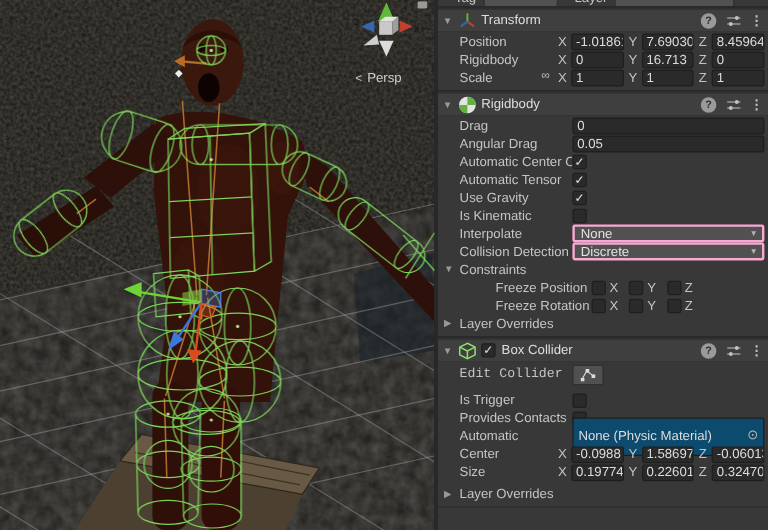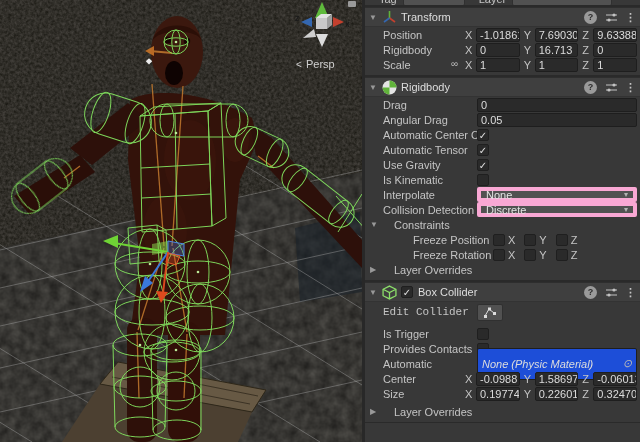--- a/index.html
+++ b/index.html
@@ -30,30 +30,30 @@
   .lbl{width:94px;flex:0 0 auto;overflow:hidden;white-space:nowrap;color:#c4c4c4;}
   .row.xyz{position:relative;}
   .row.xyz .lbl{width:78px;}
   .ax{width:7px;margin:0 4px 0 4px;flex:0 0 auto;color:#c4c4c4;}
   .field{background:#2a2a2a;border:1px solid #1e1e1e;border-radius:2px;height:14px;line-height:12px;
          padding:0 3px;color:#dcdcdc;overflow:hidden;white-space:nowrap;flex:1;}
   .af{min-width:0;}
   .linkico{position:absolute;left:86px;top:1px;color:#b9b9b9;font-size:10px;}
   .cb{width:12px;height:12px;background:#2a2a2a;border:1px solid #1f1f1f;border-radius:2px;flex:0 0 auto;
       color:#e0e0e0;font-size:10px;line-height:11px;text-align:center;}
-  .dd{background:#515151;border:4px solid #f9a8d4;border-radius:2px;height:15px;flex:1;display:flex;
+  .dd{background:#515151;border:2px solid #f9a8d4;border-radius:2px;height:15px;flex:1;display:flex;
       align-items:center;justify-content:space-between;padding:0 5px;color:#e2e2e2;}
   .dd .arr{color:#b2b2b2;font-size:8px;}
-  .foldrow .lbl{width:auto;margin-left:11px;}
+  .foldrow .lbl{width:auto;}
   .foldrow{padding-left:5px;}
   .indent .lbl{margin-left:30px;width:80px;}
   .axgroup{display:flex;align-items:center;gap:0;}
   .axgroup .ax{width:auto;margin:0 9px 0 3px;}
-  .matfield{background:#1d4ed8;border:1px solid #1e1e1e;border-radius:2px;height:15px;flex:1;display:flex;
-            align-items:center;justify-content:space-between;padding:15px 4px;color:#dcdcdc;overflow:hidden;white-space:nowrap;font-style:italic;}
+  .matfield{background:#0c4a6e;border:1px solid #1e1e1e;border-radius:2px;height:15px;flex:1;display:flex;
+            align-items:center;justify-content:space-between;padding:15px 4px;color:#dcdcdc;overflow:hidden;white-space:nowrap;}
   .picker{color:#b8b8b8;font-size:11px;line-height:11px;}
   .btn{width:26px;height:17px;background:#515151;border:1px solid #303030;border-radius:2px;
        display:flex;align-items:center;justify-content:center;}
   .gap4{height:4px;}
   .gap3{height:3px;}
   .cdiv{height:2px;background:#2a2a2a;margin-top:3px;}
   .headcb{margin-right:5px;}
   .bottomdiv{height:1px;background:#2a2a2a;margin-top:3px;}
 </style>
 </head>
@@ -305,21 +305,21 @@
       </svg>
       <span class="kebab">⋮</span>
     </div>
     <div class="row xyz">
       <span class="lbl">Position</span>
       <span class="ax">X</span>
         <span class="field af">-1.01861</span>
       <span class="ax">Y</span>
         <span class="field af">7.69030</span>
       <span class="ax">Z</span>
-        <span class="field af">9.63388</span>
+        <span class="field af">8.45964</span>
     </div>
     <div class="row xyz">
       <span class="lbl">Rigidbody</span>
       <span class="ax">X</span>
         <span class="field af">0</span>
       <span class="ax">Y</span>
         <span class="field af">16.713</span>
       <span class="ax">Z</span>
         <span class="field af">0</span>
     </div>

